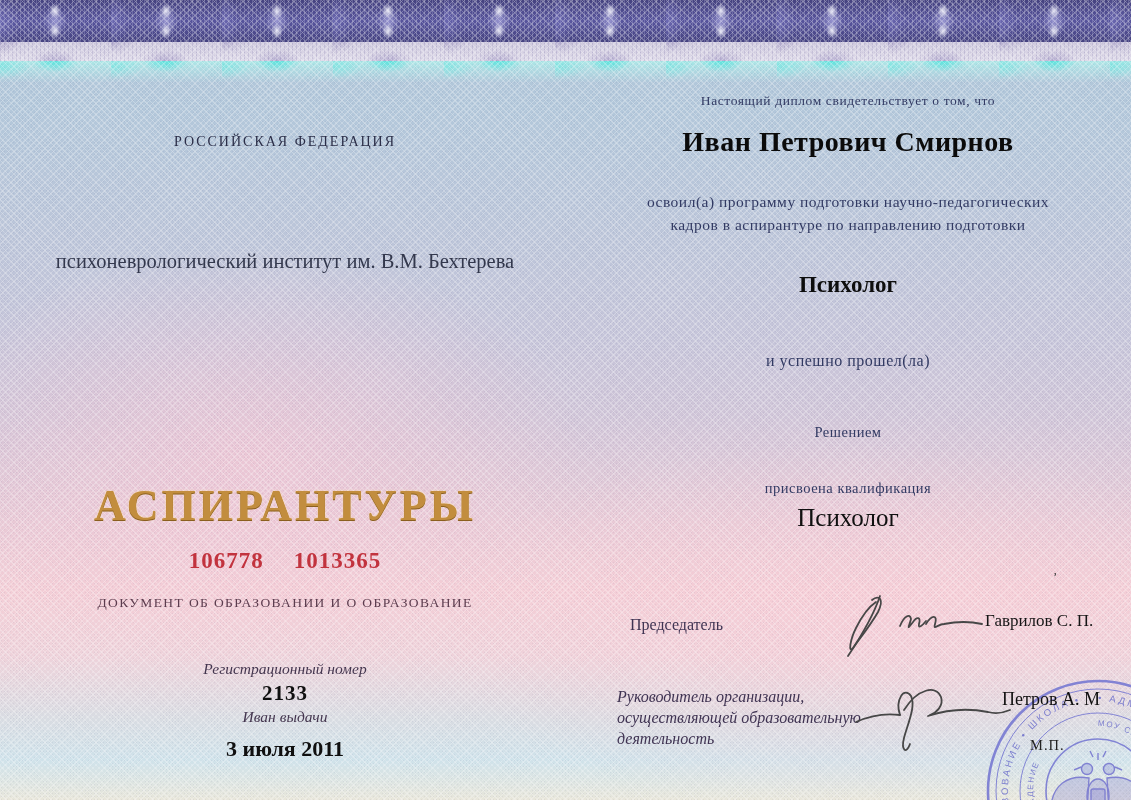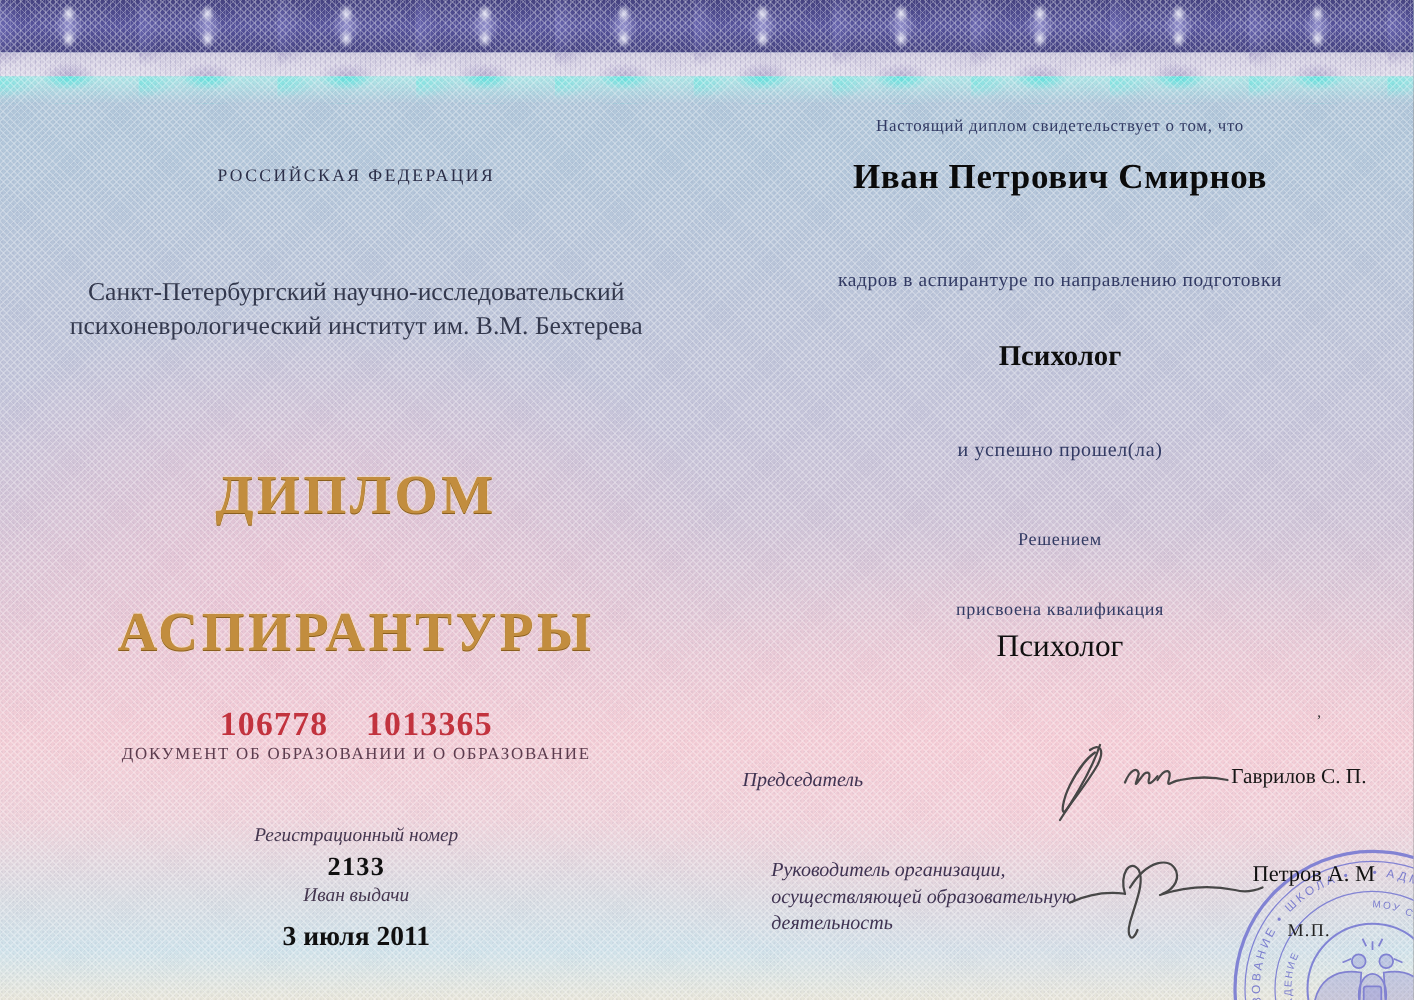--- a/index.html
+++ b/index.html
@@ -54,39 +54,39 @@
   .ctr{text-align:center;}
   .left-col{left:18px;top:0;width:534px;}
   .right-col{left:598px;top:0;width:500px;}
   .left-col>div,.right-col>div{position:absolute;left:0;width:100%;}
   
   .country{top:134px;font-size:14px;letter-spacing:2px;color:#2b2e48;}
   .institution{top:221px;font-size:20.5px;line-height:27px;color:#33384d;}
   .big-title{top:368px;font-weight:700;font-size:44px;line-height:55px;
     letter-spacing:3px;color:#c28d3e;
     text-shadow:0 1px 0 #8a5f1f, 0 0 2px rgba(255,226,160,.9);}
-  .serials{top:548px;font-weight:700;font-size:27px;color:#c2333e;letter-spacing:1px;margin-top:16px;}
+  .serials{top:548px;font-weight:700;font-size:23px;color:#c2333e;letter-spacing:1px;}
   .serials .gap{display:inline-block;width:30px;}
   .doc-type{top:595px;font-size:13.5px;letter-spacing:1.4px;color:#5c3c4e;}
   .reg-label{top:660px;font-style:italic;font-size:15.5px;color:#44364f;}
   .reg-num{top:681px;font-weight:700;font-size:21px;color:#101010;letter-spacing:1px;}
   .date-label{top:708px;font-style:italic;font-size:15.5px;color:#44364f;}
   .date-val{top:736px;font-weight:700;font-size:22px;color:#101010;}
   
   .intro{top:93px;font-size:13.5px;letter-spacing:.6px;color:#323a63;}
   .holder{top:126px;font-weight:700;font-size:28px;color:#0b0b0b;letter-spacing:.5px;}
   .program{top:190px;font-size:15.5px;line-height:23px;letter-spacing:.5px;color:#323a63;}
   .specialty{top:272px;font-weight:700;font-size:23px;color:#0d0d0d;}
   .passed{top:352px;font-size:16px;letter-spacing:.5px;color:#323a63;}
   .decision{top:424px;font-size:14.5px;letter-spacing:.5px;color:#323a63;}
   .qual-label{top:480px;font-size:14.5px;letter-spacing:.5px;color:#323a63;}
   .qualification{top:504px;font-size:25px;color:#101010;}
   .tiny-mark{left:1053px;top:569px;font-size:13px;color:#3a3a3a;}
   
-  .chairman-label{left:594px;top:616px;font-style:italic;font-size:16px;color:#3f3352;}
+  .chairman-label{left:630px;top:616px;font-size:16px;color:#3f3352;}
   .chairman-name{left:985px;top:611px;font-size:17px;color:#161616;text-align:center;}
   .head-label{left:617px;top:686px;font-style:italic;font-size:16px;line-height:21px;color:#3f3352;}
   .head-name{left:1002px;top:689px;font-size:18px;color:#101010;z-index:4;}
   .seal-mp{left:1030px;top:737px;font-size:14.5px;color:#222;z-index:4;letter-spacing:1px;}
   .sig{z-index:3;}
   .sig path{fill:none;stroke:#474747;stroke-width:1.8;stroke-linecap:round;}
   
   .stamp{left:963px;top:656px;width:270px;height:270px;z-index:2;opacity:.88;}
   .stamp circle.ring{fill:none;stroke:#7577d2;}
   .stamp text{fill:#6f71cc;font-family:"Liberation Sans","DejaVu Sans",sans-serif;}
@@ -97,43 +97,43 @@
 
 <div class="page">
 
   <div class="band band-dark"></div>
   <div class="band band-lilac"></div>
   <div class="band band-cyan"></div>
 
   <div class="abs left-col">
     <div class="ctr country">РОССИЙСКАЯ ФЕДЕРАЦИЯ</div>
     <div class="ctr institution">
-      <span>Санкт-Петербургский научно-исследовательский</span><br>
+      <br>
       <span>психоневрологический институт им. В.М. Бехтерева</span>
     </div>
     <div class="ctr big-title">
-      <span>ДИПЛОМ</span><br>
+      <br>
       <br>
       <span>АСПИРАНТУРЫ</span>
     </div>
     <div class="ctr serials">
       <span>106778</span><span class="gap"></span><span>1013365</span>
     </div>
     <div class="ctr doc-type">ДОКУМЕНТ ОБ ОБРАЗОВАНИИ И О ОБРАЗОВАНИЕ</div>
     <div class="ctr reg-label">Регистрационный номер</div>
     <div class="ctr reg-num">2133</div>
     <div class="ctr date-label">Иван выдачи</div>
     <div class="ctr date-val">3 июля 2011</div>
   </div>
 
   <div class="abs right-col">
     <div class="ctr intro">Настоящий диплом свидетельствует о том, что</div>
     <div class="ctr holder">Иван Петрович Смирнов</div>
     <div class="ctr program">
-      <br>
+      <span>освоил(а) программу подготовки научно-педагогических</span><br>
       <span>кадров в аспирантуре по направлению подготовки</span>
     </div>
     <div class="ctr specialty">Психолог</div>
     <div class="ctr passed">и успешно прошел(ла)</div>
     <div class="ctr decision">Решением</div>
     <div class="ctr qual-label">присвоена квалификация</div>
     <div class="ctr qualification">Психолог</div>
   </div>
 
   <div class="abs tiny-mark">’</div>

